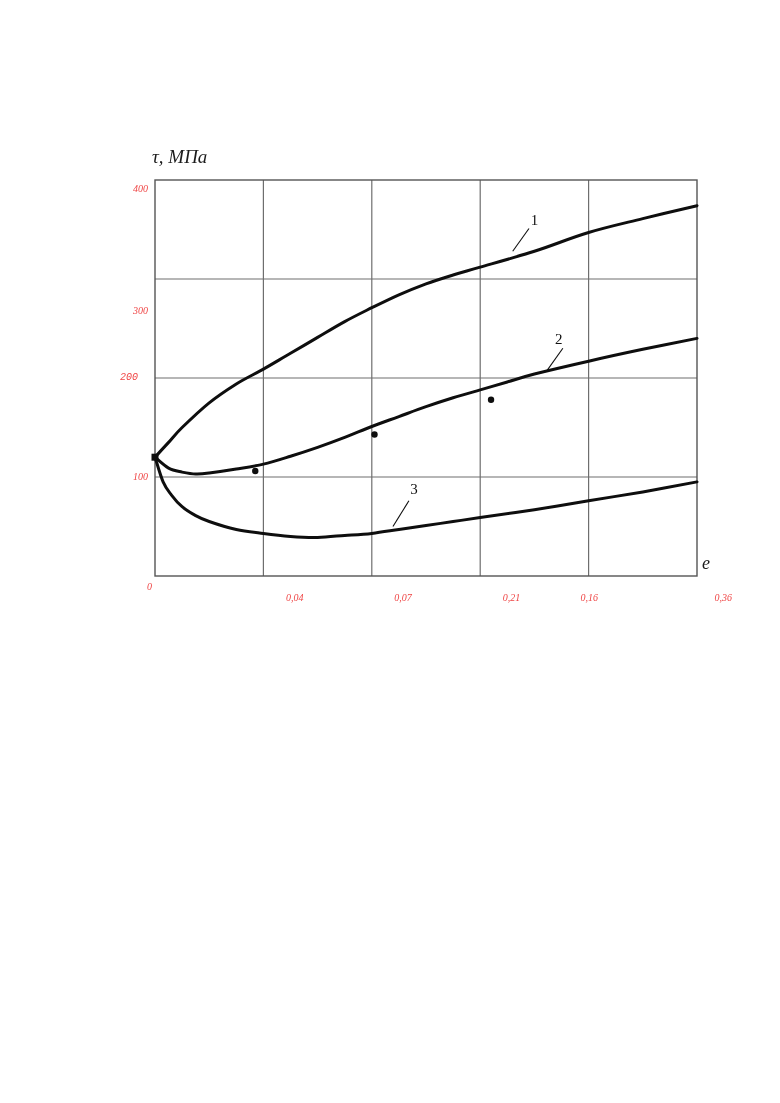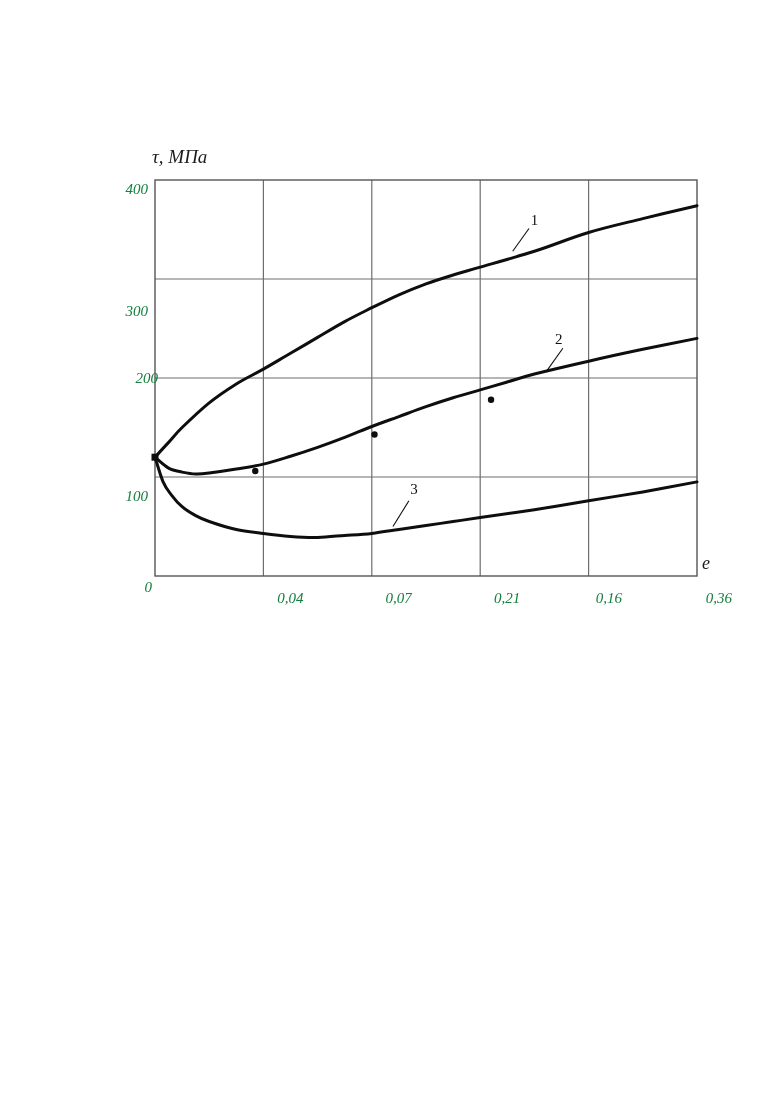--- a/index.html
+++ b/index.html
@@ -16,21 +16,21 @@
   .axis-title-y{
     position:absolute;left:152px;top:146px;
     font-style:italic;font-size:19px;color:#1c1c1c;white-space:nowrap;
   }
   .axis-title-x{
     position:absolute;left:702px;top:553px;
     font-style:italic;font-size:18px;color:#1c1c1c;
   }
   .tick-label{
     position:absolute;
-    font-style:italic;font-size:15px;color:#15803d;
+    font-style:italic;font-size:10px;color:#ef4444;
     line-height:18px;white-space:nowrap;
   }
   .tick-label.ytick{width:90px;text-align:right;}
   .tick-label.xtick{width:80px;text-align:right;}
   .tick-label.origin{width:30px;text-align:right;}
   .curve-label{
     position:absolute;
     font-style:normal;font-size:15px;color:#111111;
     width:14px;text-align:center;line-height:18px;
   }
@@ -71,23 +71,23 @@
         </g>
     </svg>
     <div class="axis-title-y">τ, МПа</div>
     <div class="axis-title-x">e</div>
     <div id="labels-layer">
         <div class="curve-label" style="left: 527.4px; top: 210.6px;">1</div>
         <div class="curve-label" style="left: 551.79px; top: 330.39px;">2</div>
         <div class="curve-label" style="left: 407.076px; top: 479.88px;">3</div>
         <div class="tick-label ytick" style="left: 58px; top: 180px;">400</div>
         <div class="tick-label ytick" style="left: 58px; top: 270px; margin-top: 32px;">300</div>
-        <div class="tick-label ytick" style="left: 68px; top: 369px;">200</div>
-        <div class="tick-label ytick" style="left: 58px; top: 487px; font-style: italic;">100</div>
+        <div class="tick-label ytick" style="left: 48px; top: 369px; font-family: Liberation Mono, monospace;">200</div>
+        <div class="tick-label ytick" style="left: 58px; top: 468px; font-style: italic;">100</div>
         <div class="tick-label xtick" style="left: 223.4px; top: 589px;">0,04</div>
         <div class="tick-label xtick" style="left: 331.8px; top: 589px;">0,07</div>
         <div class="tick-label xtick" style="left: 440.2px; top: 589px;">0,21</div>
-        <div class="tick-label xtick" style="left: 542px; top: 589px;">0,16</div>
+        <div class="tick-label xtick" style="left: 518px; top: 589px;">0,16</div>
         <div class="tick-label xtick" style="left: 652px; top: 589px;">0,36</div>
         <div class="tick-label origin" style="left: 122px; top: 578px;">0</div>
       </div>
   </figure>
 </div>
 
 </body></html>

